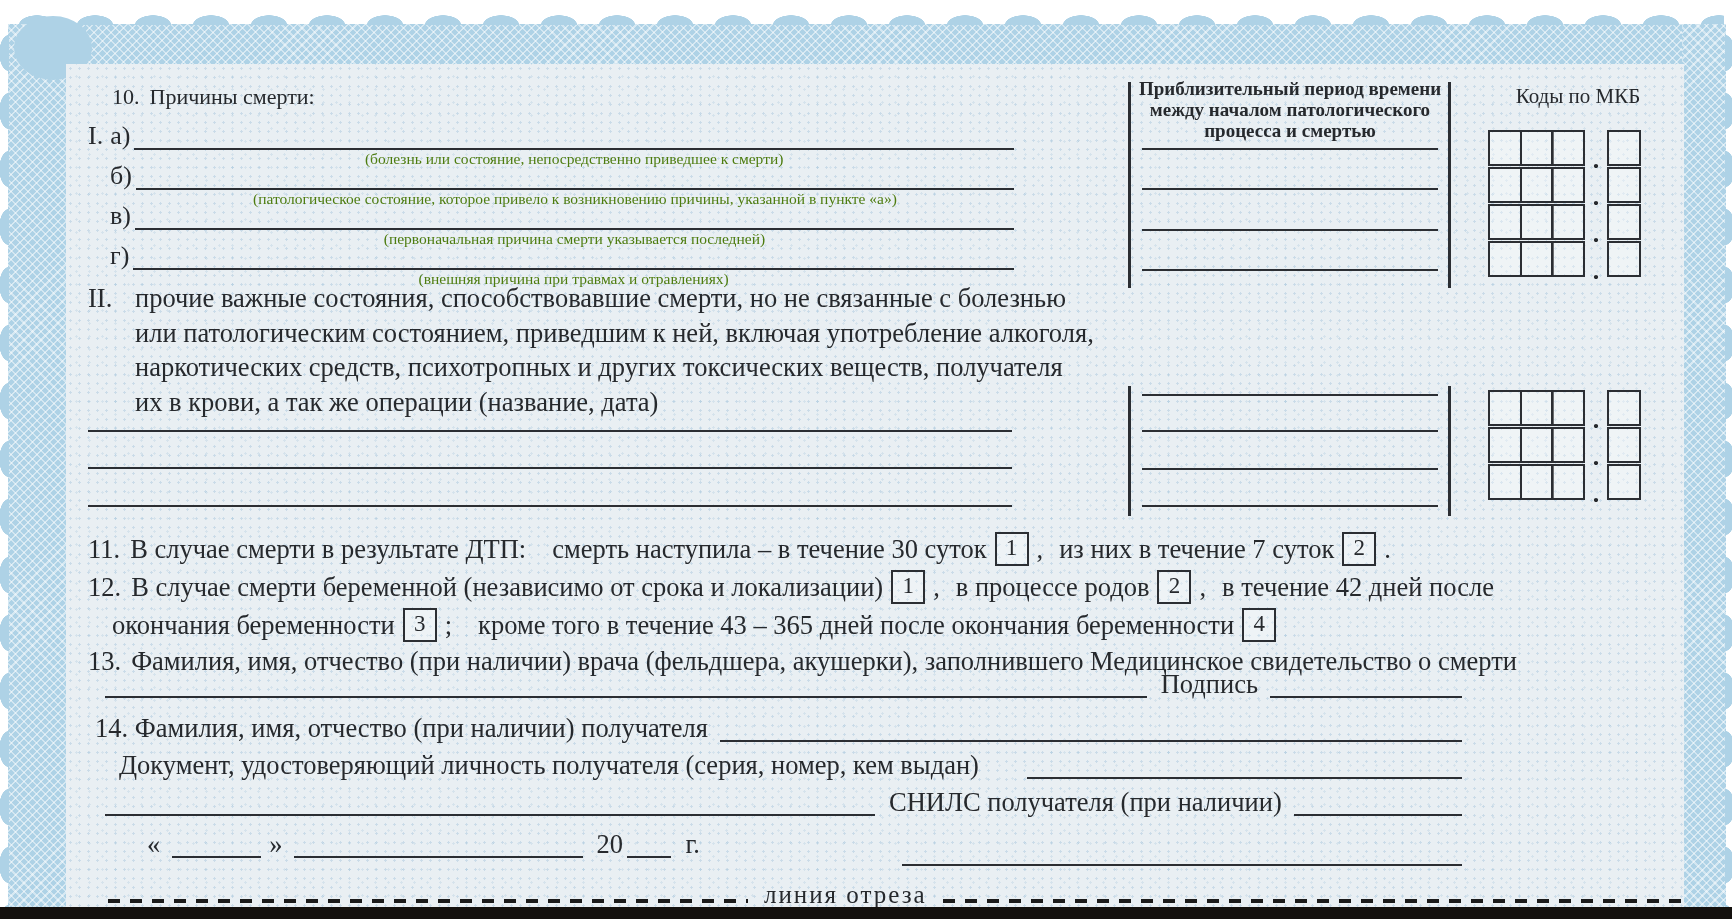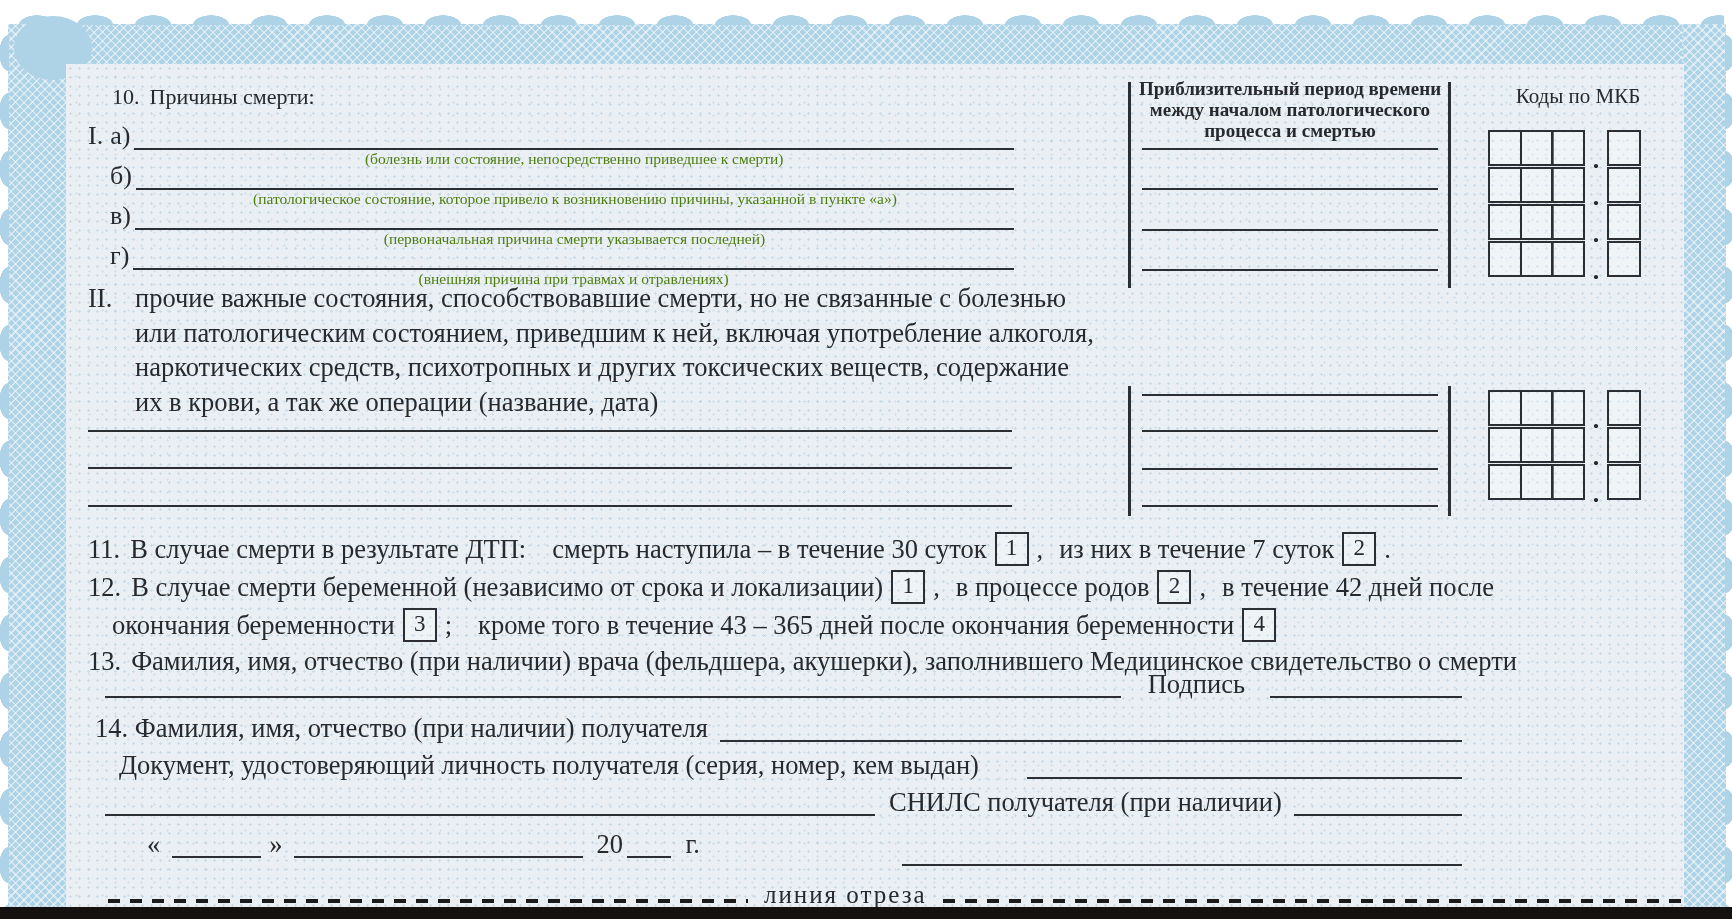--- a/index.html
+++ b/index.html
@@ -186,21 +186,21 @@
       <div class="mcell joined"></div>
       <div class="mcell joined"></div>
       <span class="mdot">.</span>
       <div class="mcell"></div>
     </div>
   </div>
 
 <div class="abs p2">
   <div class="p2line"><span class="p2lbl">II.</span><span>прочие важные состояния, способствовавшие смерти, но не связанные с болезнью</span></div>
   <div class="p2line ind">или патологическим состоянием, приведшим к ней, включая употребление алкоголя,</div>
-  <div class="p2line ind">наркотических средств, психотропных и других токсических веществ, содержание</div>
+  <div class="p2line ind">наркотических средств, психотропных и других токсических веществ, получателя</div>
   <div class="p2line ind">их в крови, а так же операции (название, дата)</div>
 </div>
 <div class="iiline" style="top:430px;"></div>
 <div class="iiline" style="top:467px;"></div>
 <div class="iiline" style="top:505px;"></div>
 
 <div class="item" style="top:532px;">
   <span class="num">11.</span>
   <span>В случае смерти в результате ДТП:</span>
   <span class="gap-l">смерть наступила – в течение 30 суток</span>
@@ -226,21 +226,21 @@
   <span class="numbox">3</span>
   <span>;</span>
   <span class="gap-l">кроме того в течение 43 – 365 дней после окончания беременности</span>
   <span class="numbox">4</span>
 </div>
 
 <div class="item" style="top:646px;">
   <span class="num">13.</span>
   <span>Фамилия, имя, отчество (при наличии) врача (фельдшера, акушерки), заполнившего Медицинское свидетельство о смерти</span>
 </div>
-<div class="fillrow" style="top:668px;left:105px;width:1357px;gap:13px;">
+<div class="fillrow" style="top:668px;left:105px;width:1357px;">
   <div class="fill"></div>
   <span class="lab">Подпись</span>
   <div class="seg" style="width:192px;"></div>
 </div>
 
 <div class="fillrow" style="top:712px;left:88px;width:1374px;">
   <span class="lab first"><span>14.</span>&nbsp;<span>Фамилия, имя, отчество (при наличии) получателя</span></span>
   <div class="fill"></div>
 </div>
 <div class="fillrow" style="top:749px;left:112px;width:1350px;gap:36px;">

